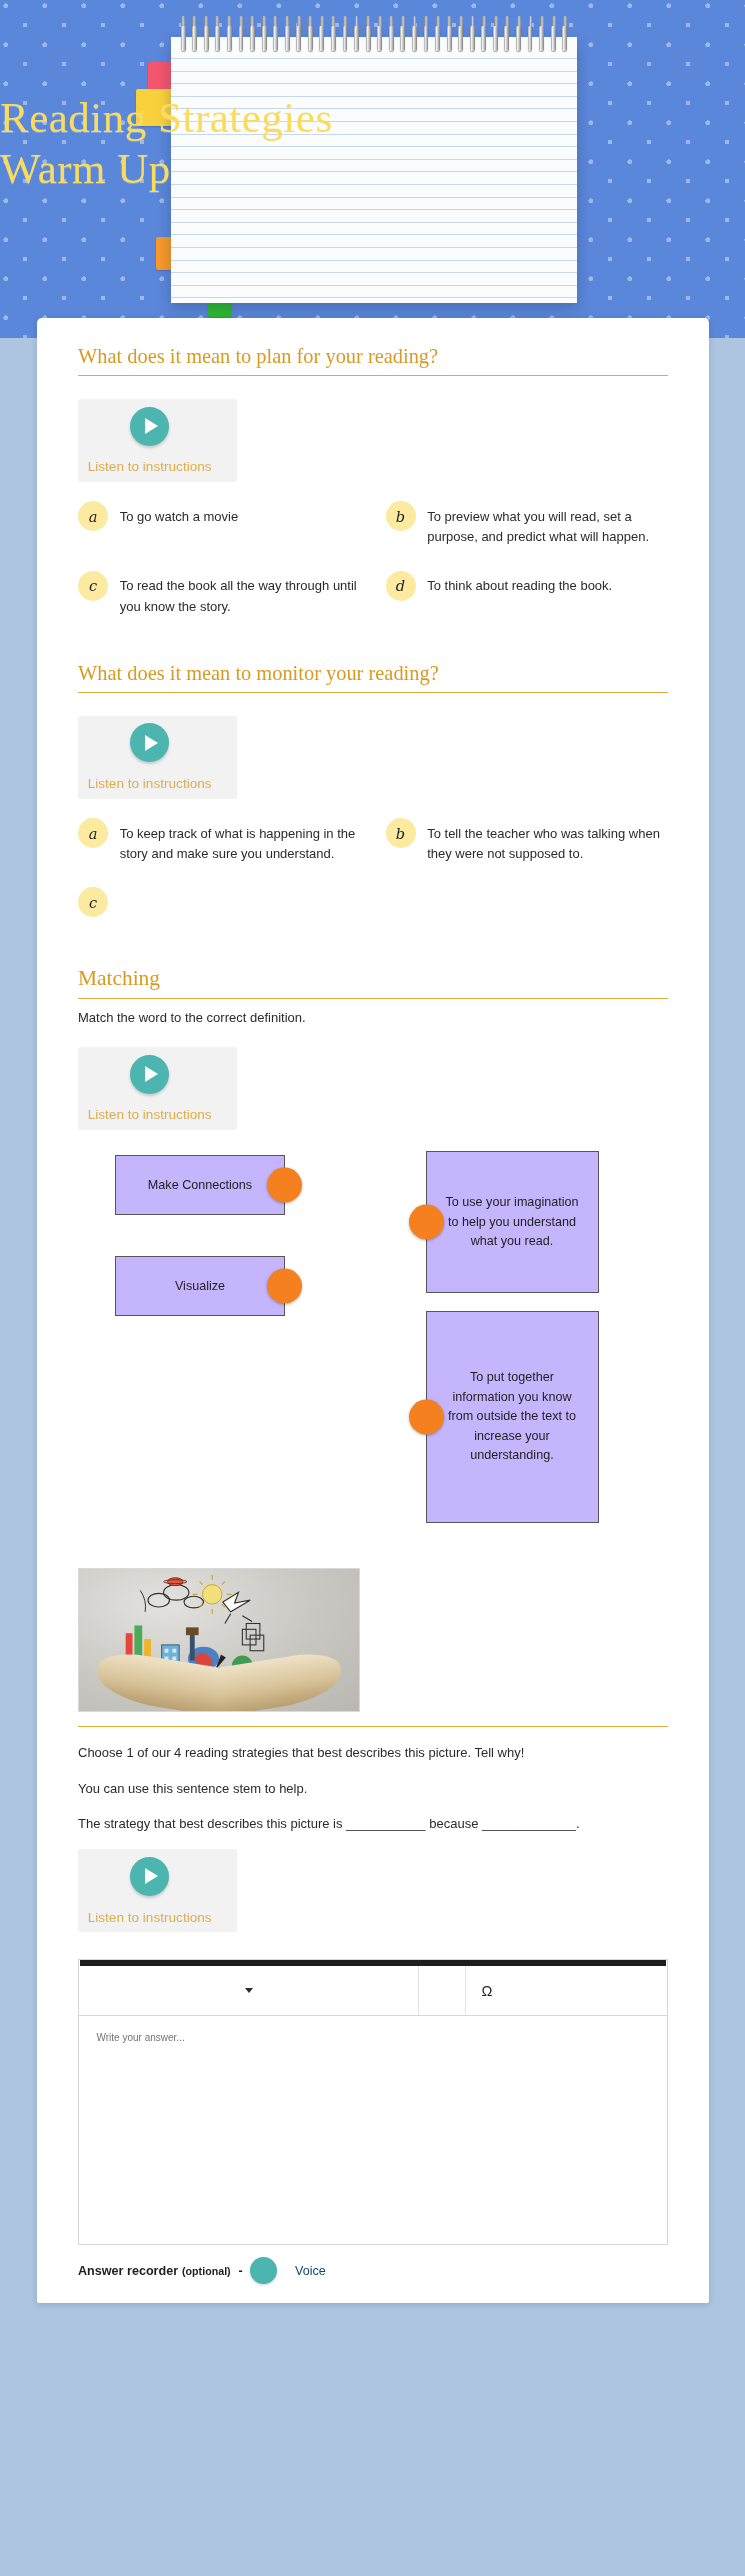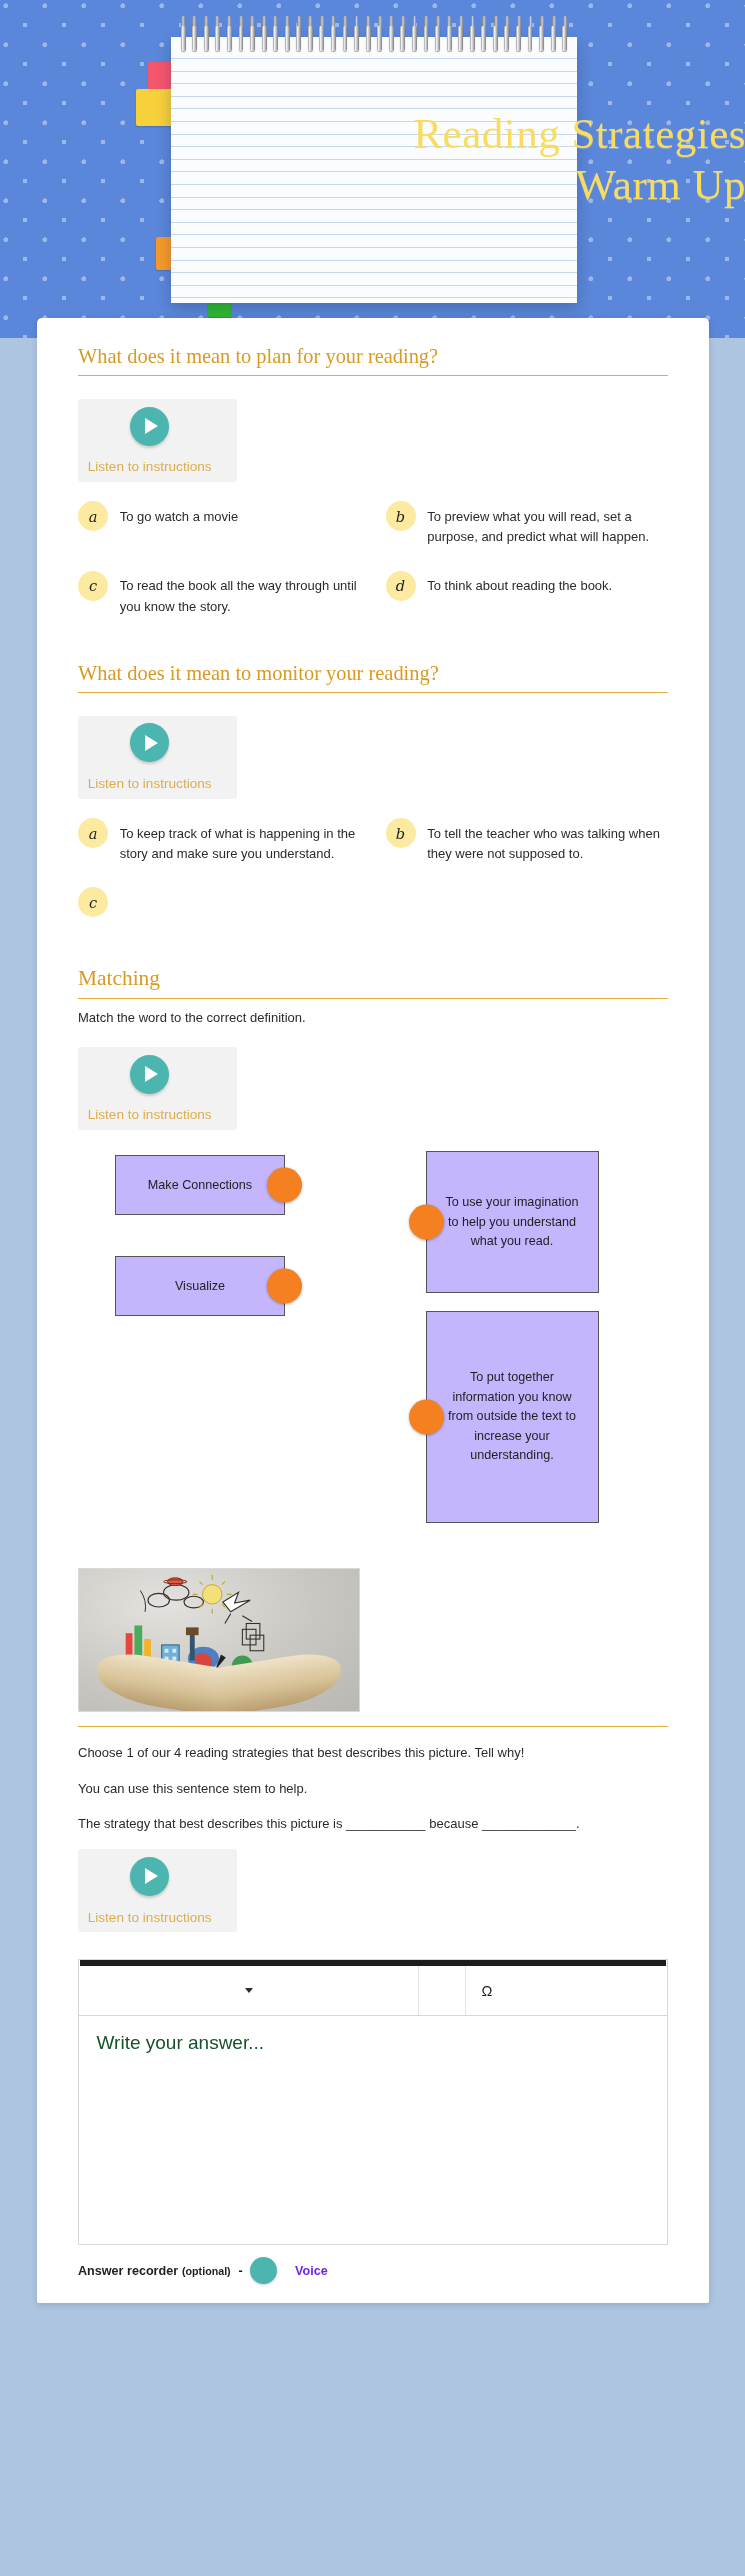--- a/index.html
+++ b/index.html
@@ -85,29 +85,28 @@
   .ring-top i {
     display: block;
     width: 3.9px; height: 15.5px;
     background: linear-gradient(to right,#6d7684,#c9ced6,#7e8591);
     border-radius: 1.9px;
   }
 
   .hero-title {
     position: absolute;
     left: 0; right: 0; top: 93px;
-    text-align: right;
+    text-align: left;
     font-family: "Liberation Serif", serif;
     font-size: 43px;
     line-height: 1.18;
     color: #f9dc5c;
     letter-spacing: 0.5px;
     z-index: 5;
     text-shadow: 0 1px 0 rgba(255,255,255,.25);
-    margin-top: 16px;
   }
 
   
   .card {
     position: absolute;
     left: 37px;
     top: 318px;
     width: 672px;
     background: #ffffff;
     border-radius: 4.9px 4.9px 1.9px 1.9px;
@@ -325,22 +324,22 @@
     border-left: 4.9px solid transparent;
     border-right: 4.9px solid transparent;
     border-top: 5.8px solid #2b2b2b;
   }
   .tb-gap { flex: 0 0 47px; }
   .tb-omega { flex: 0 0 54px; font-size: 14.6px; color: #1f1f1f; justify-content: flex-start; padding-left: 15.5px; border-right: none; }
   .tb-rest { flex: 1 1 auto; border-right: none; }
   .editor-area {
     min-height: 228px;
     padding: 15.5px 17.5px;
-    font-size: 19px;
-    color: #14532d;
+    font-size: 10px;
+    color: #737373;
     cursor: text;
   }
 
   
   .recorder {
     display: flex;
     align-items: center;
     gap: 0;
     margin-top: 12px;
     font-size: 12.6px;
@@ -349,21 +348,21 @@
   .rec-opt { font-weight: bold; color: #1f1f1f; font-size: 10.7px; margin-left: 3.9px; }
   .rec-dash { color: #1f1f1f; font-weight: bold; margin: 0 7.8px; }
   .rec-circle {
     width: 27px; height: 27px;
     border-radius: 50%;
     background: #4cb5b0;
     box-shadow: 0 1px 2.9px rgba(0,0,0,.2);
     cursor: pointer;
     flex: 0 0 auto;
   }
-  .rec-voice { font-weight: bold; color: #6d28d9; margin-left: 17.5px; font-size: 12.6px; }
+  .rec-voice { font-weight: normal; color: #0c4a6e; margin-left: 17.5px; font-size: 12.6px; }
 </style>
 </head>
 <body>
 
 <div class="page">
 
   <div class="hero">
     <div class="tab tab-pink"></div>
     <div class="tab tab-yellow"></div>
     <div class="tab tab-orange"></div>

